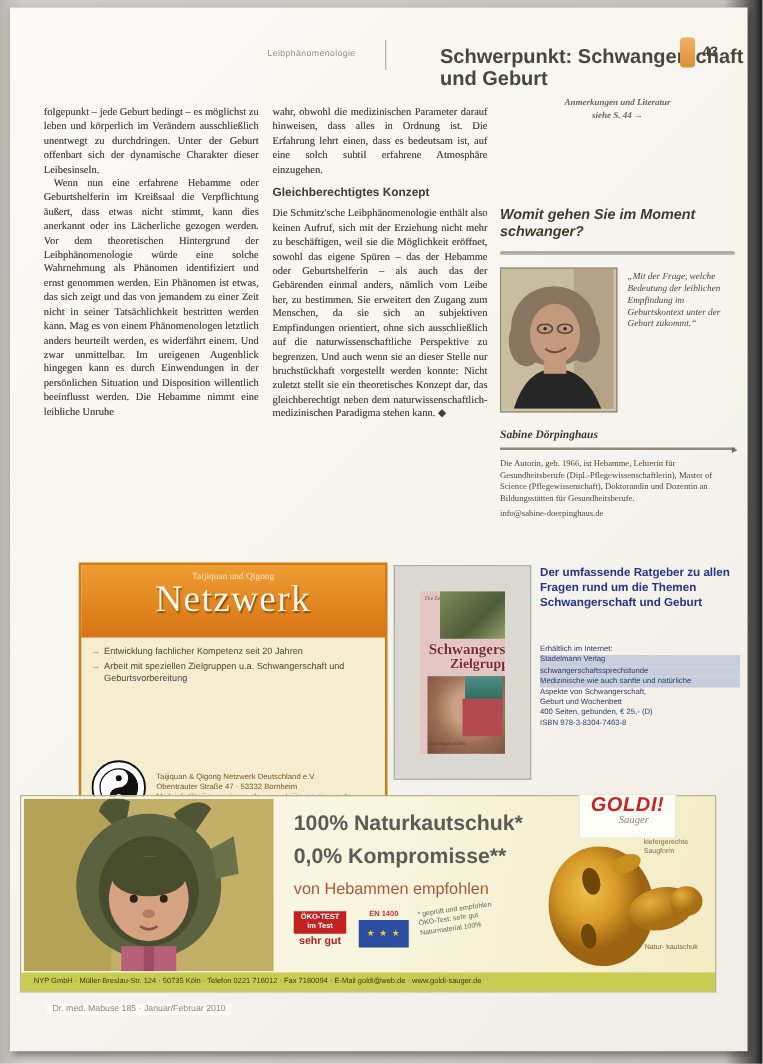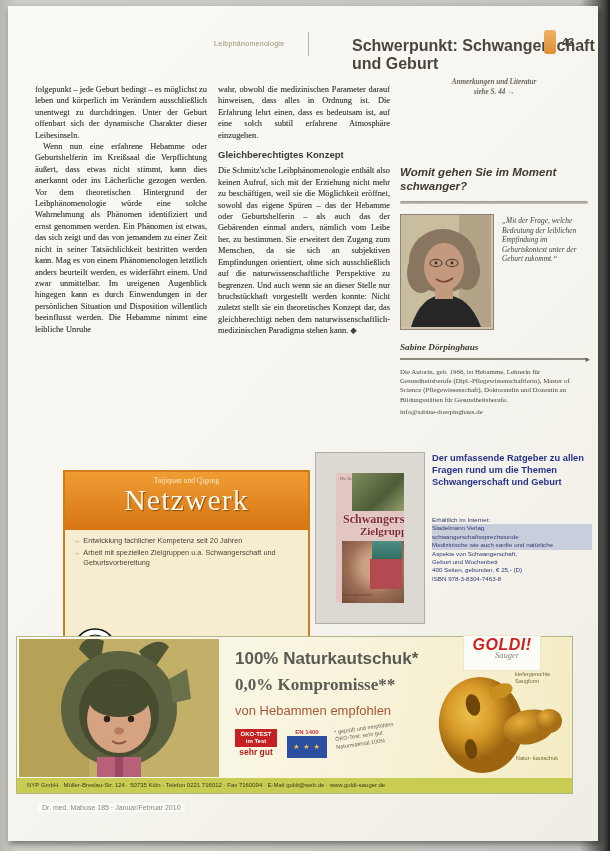--- a/index.html
+++ b/index.html
@@ -42,21 +42,21 @@
   .portrait-row{position:relative;height:126px;}
   .portrait{position:absolute;left:0;top:0;width:92px;height:114px;border:1px solid #8a8578;background:#cfc4a8;}
   .quote{position:absolute;left:102px;top:2px;width:84px;font-size:7.4px;line-height:9.6px;
     font-style:italic;color:#47443d;}
   .author{font-weight:bold;font-style:italic;font-size:9.2px;color:#3c392f;margin-top:2px;}
   .rule2{height:2px;background:#8f8b80;margin:6px 0 7px 0;position:relative;}
   .rule2 .arr{position:absolute;right:-2px;top:-4px;font-size:9px;color:#6e6a60;}
   .bio{font-size:6.9px;line-height:9.2px;color:#4a473f;}
   .bio .mail{display:block;margin-top:3px;}
   
-  .ad-netz{position:absolute;left:55px;top:464px;width:247px;height:212px;
+  .ad-netz{position:absolute;left:55px;top:444px;width:247px;height:212px;
     border:2px solid #cf7d18;background:#f6ecd0;box-sizing:border-box;}
   .netz-head{height:58px;background:linear-gradient(180deg,#ef9d33,#d67413);
     text-align:center;color:#fdf4e0;}
   .netz-over{font-family:"Liberation Serif",serif;font-size:7.5px;padding-top:4px;color:#fbe6c0;}
   .netz-title{font-family:"Liberation Serif",serif;font-size:30px;line-height:30px;
     letter-spacing:1px;color:#fdf7ea;text-shadow:1px 1px 1px #8a4c08;}
   .netz-bullets{padding:6px 8px 0 8px;font-family:"Liberation Sans",sans-serif;
     font-size:7.3px;line-height:9.8px;color:#4c4638;}
   .netz-bullets .b{display:flex;gap:3px;margin-bottom:2px;}
   .netz-bullets .arrow{color:#d67413;font-weight:bold;}
@@ -88,21 +88,21 @@
     line-height:12px;color:#27348b;}
   .book-details{margin-top:28px;font-family:"Liberation Sans",sans-serif;font-size:6.2px;
     line-height:8.4px;color:#2e3a6e;}
   .book-details .hl{background:#c9cedd;}
   
   .ad-goldi{position:absolute;left:8px;top:630px;width:557px;height:158px;box-sizing:border-box;
     border:1px solid #b5b58a;background:linear-gradient(100deg,#fbfaf2 0%,#f8f4dd 55%,#f3ecc4 100%);}
   .goldi-photo{position:absolute;left:2px;top:2px;width:200px;height:138px;}
   .goldi-h1{position:absolute;left:218px;top:12px;font-family:"Liberation Sans",sans-serif;
     font-size:17px;font-weight:bold;color:#5c5a54;}
-  .goldi-h2{position:absolute;left:218px;top:38px;font-family:Liberation Serif, serif;
+  .goldi-h2{position:absolute;left:218px;top:38px;font-family:Liberation Sans, sans-serif;
     font-size:17px;font-weight:bold;color:#5c5a54;}
   .goldi-sub{position:absolute;left:218px;top:66px;font-family:"Liberation Sans",sans-serif;
     font-size:13px;color:#a75936;}
   .seal-oeko{position:absolute;left:218px;top:92px;width:42px;}
   .seal-oeko .box{background:#c42222;color:#fff;font-family:"Liberation Sans",sans-serif;
     font-size:6px;font-weight:bold;text-align:center;padding:2px 1px;line-height:7px;}
   .seal-oeko .rate{font-family:"Liberation Sans",sans-serif;font-weight:bold;font-size:8.5px;
     color:#b02020;text-align:center;}
   .seal-en{position:absolute;left:270px;top:92px;width:40px;text-align:center;}
   .seal-en .lbl{font-family:"Liberation Sans",sans-serif;font-size:6px;font-weight:bold;color:#c43333;}

